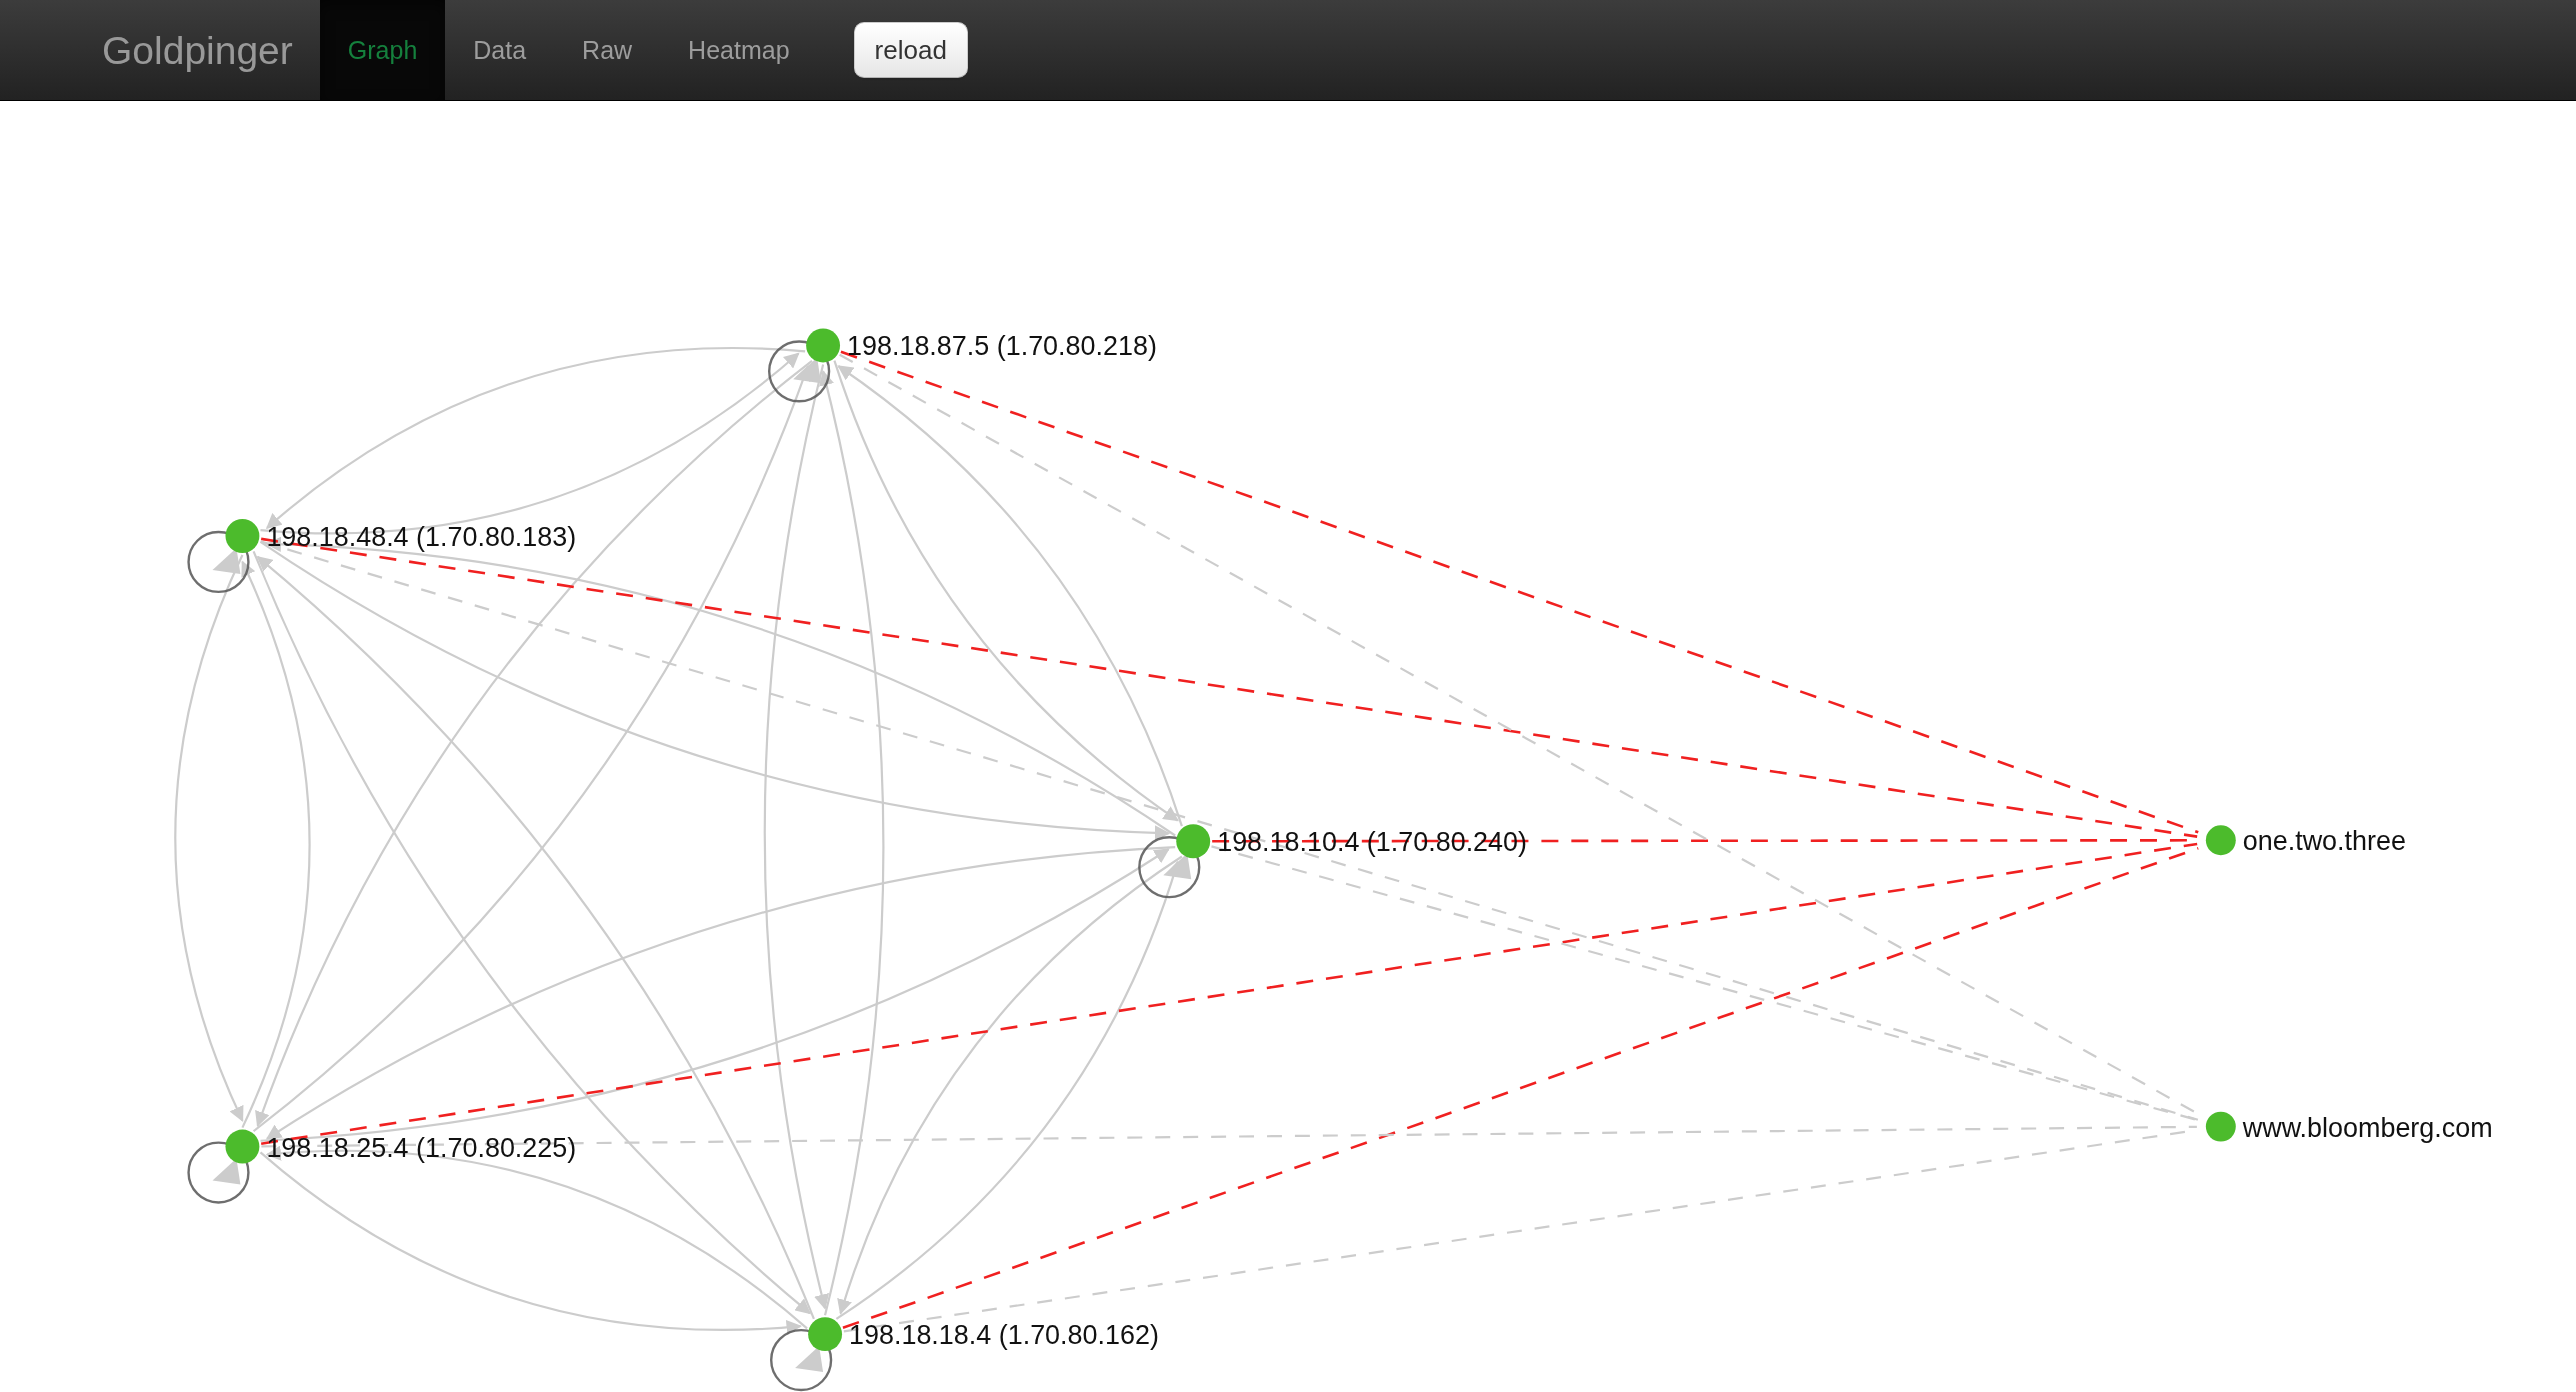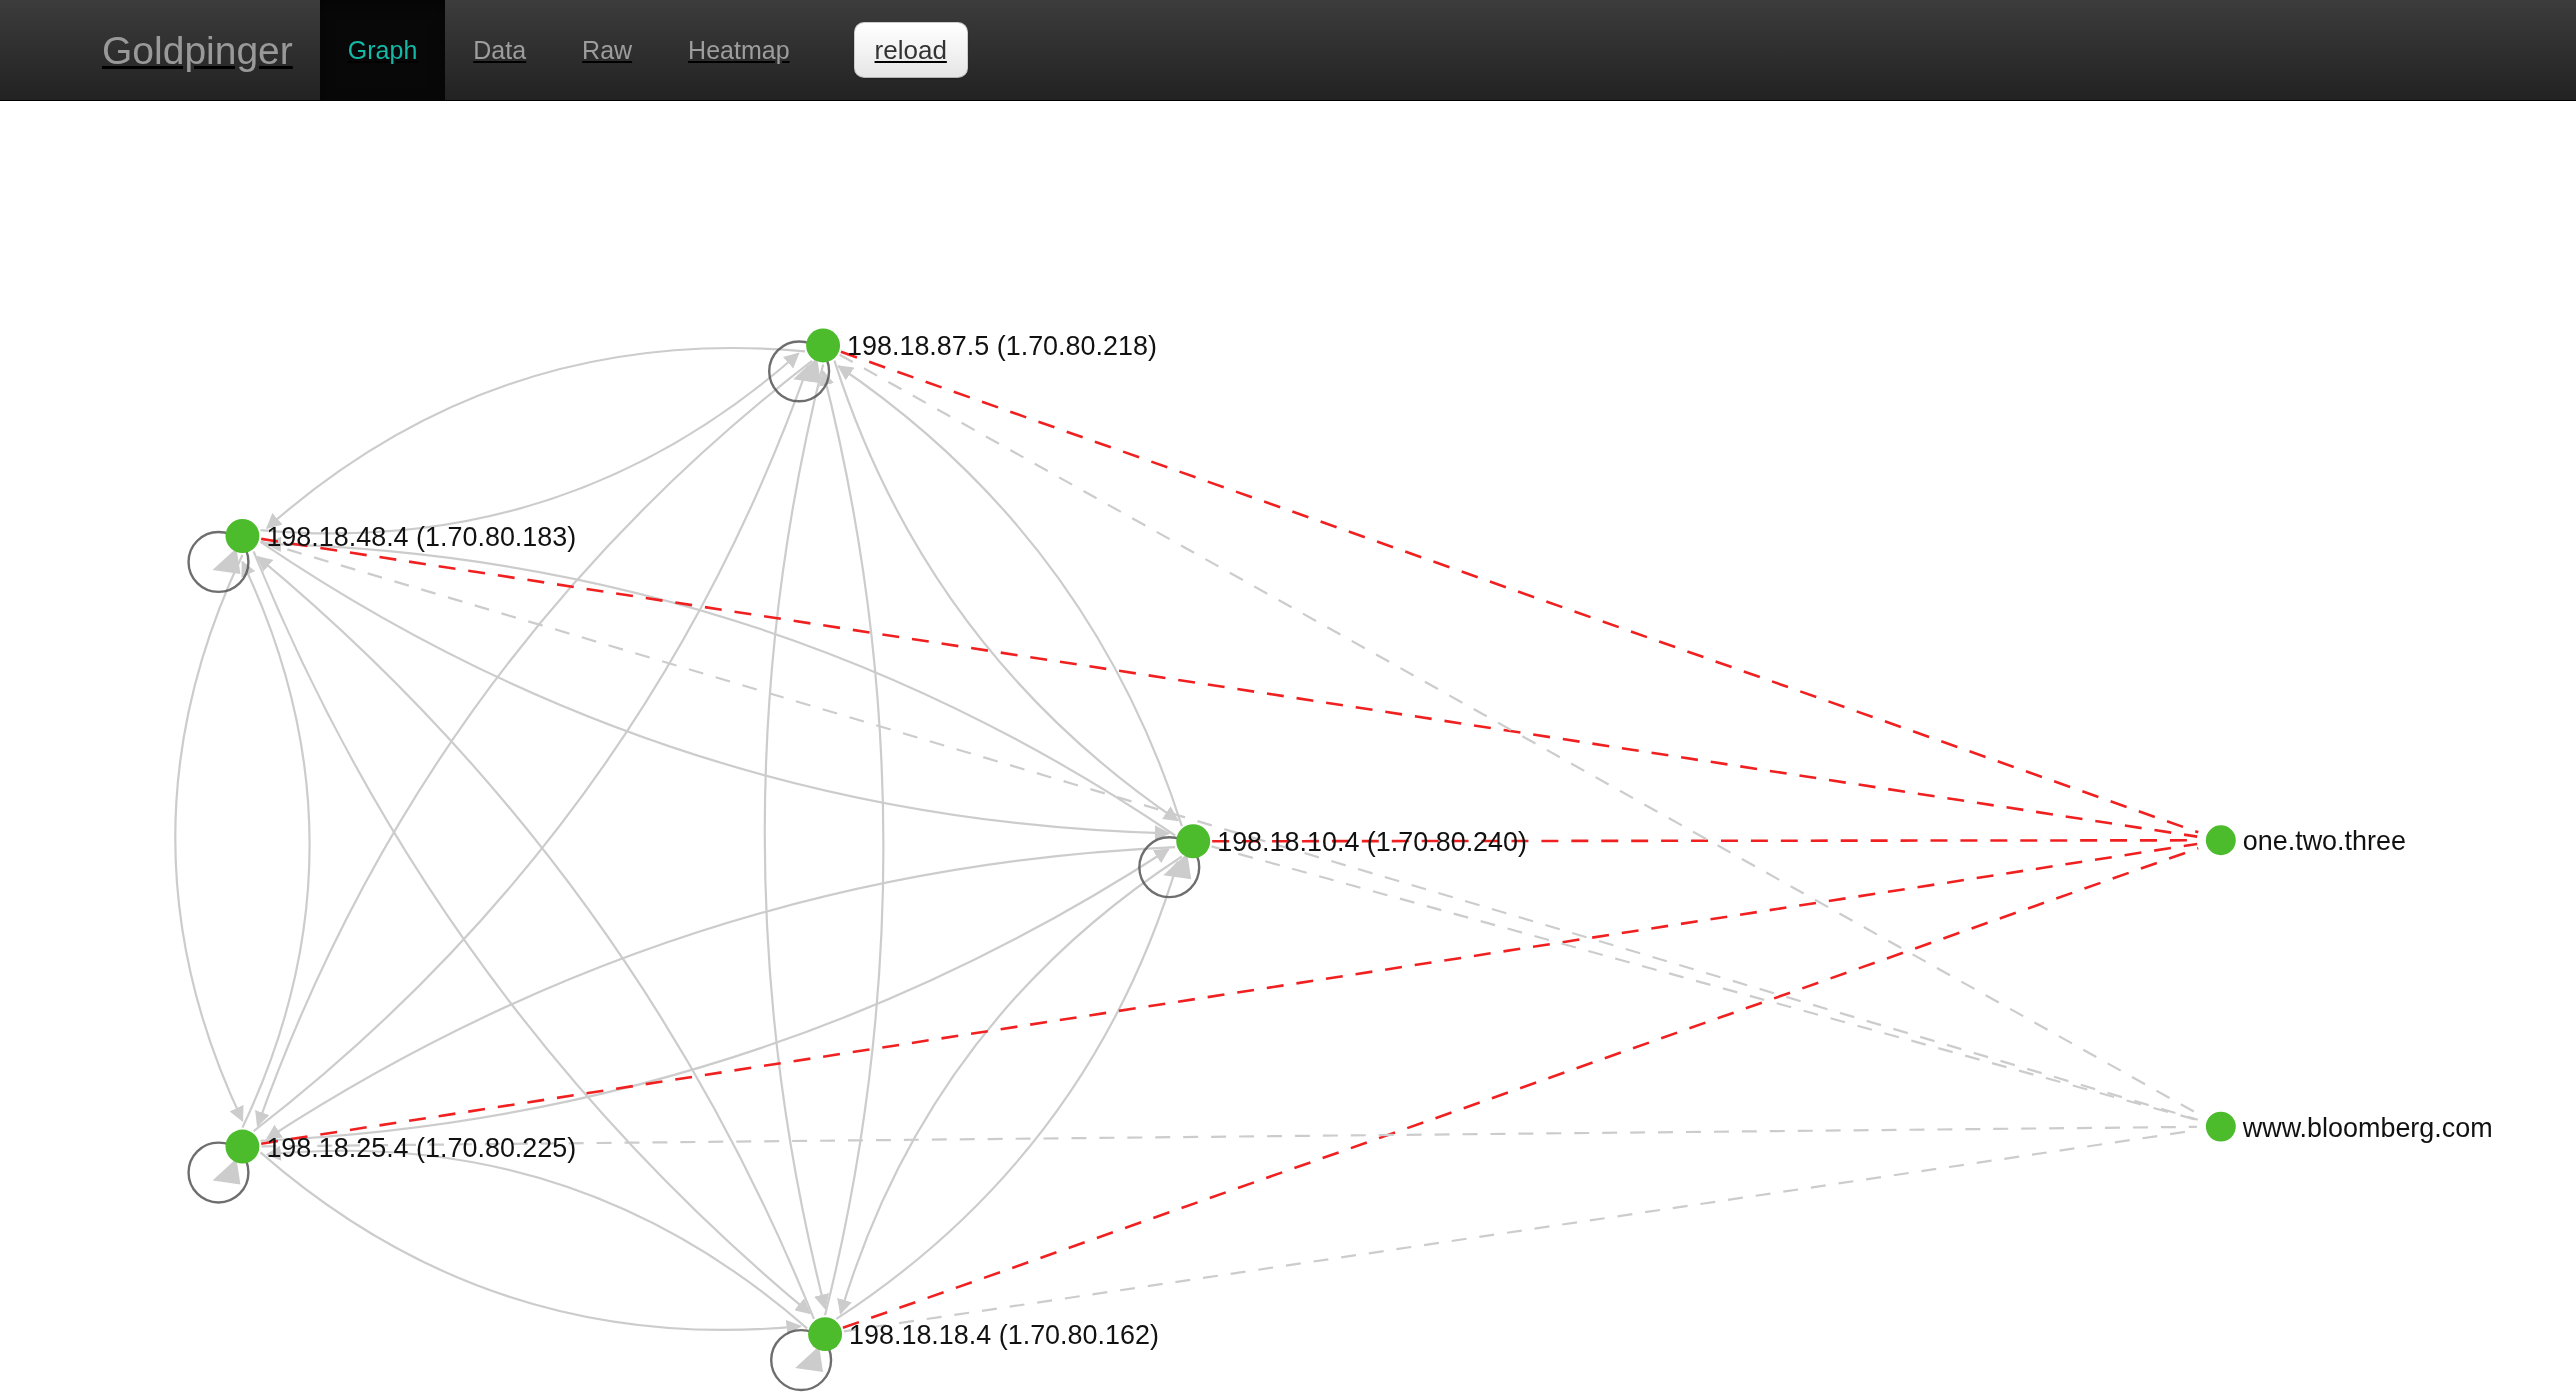--- a/index.html
+++ b/index.html
@@ -16,21 +16,20 @@
   
   #navbar {
     position: relative;
     width: 2576px;
     height: 101px;
     background: linear-gradient(to bottom, #3c3c3c 0%, #222222 100%);
     border-bottom: 1px solid #000000;
     box-sizing: border-box;
     display: flex;
     align-items: stretch;
-    text-decoration: underline;
   }
   #nav-inner {
     display: flex;
     align-items: stretch;
     margin-left: 75px;
   }
   .brand {
     display: flex;
     align-items: center;
     padding: 0 27px;
@@ -45,21 +44,21 @@
     align-items: center;
     padding: 0 28px;
     color: #9d9d9d;
     font-size: 25px;
     text-decoration: none;
     line-height: 1;
     background: transparent;
     white-space: nowrap;
   }
   .navtab.active {
-    color: #14b8a6;
+    color: #15803d;
     background: #080808;
     box-shadow: inset 0 5px 14px rgba(0,0,0,0.5);
   }
   .reload-wrap {
     display: flex;
     align-items: center;
     padding-left: 36px;
   }
   #reload-button {
     font-family: "Liberation Sans", sans-serif;

